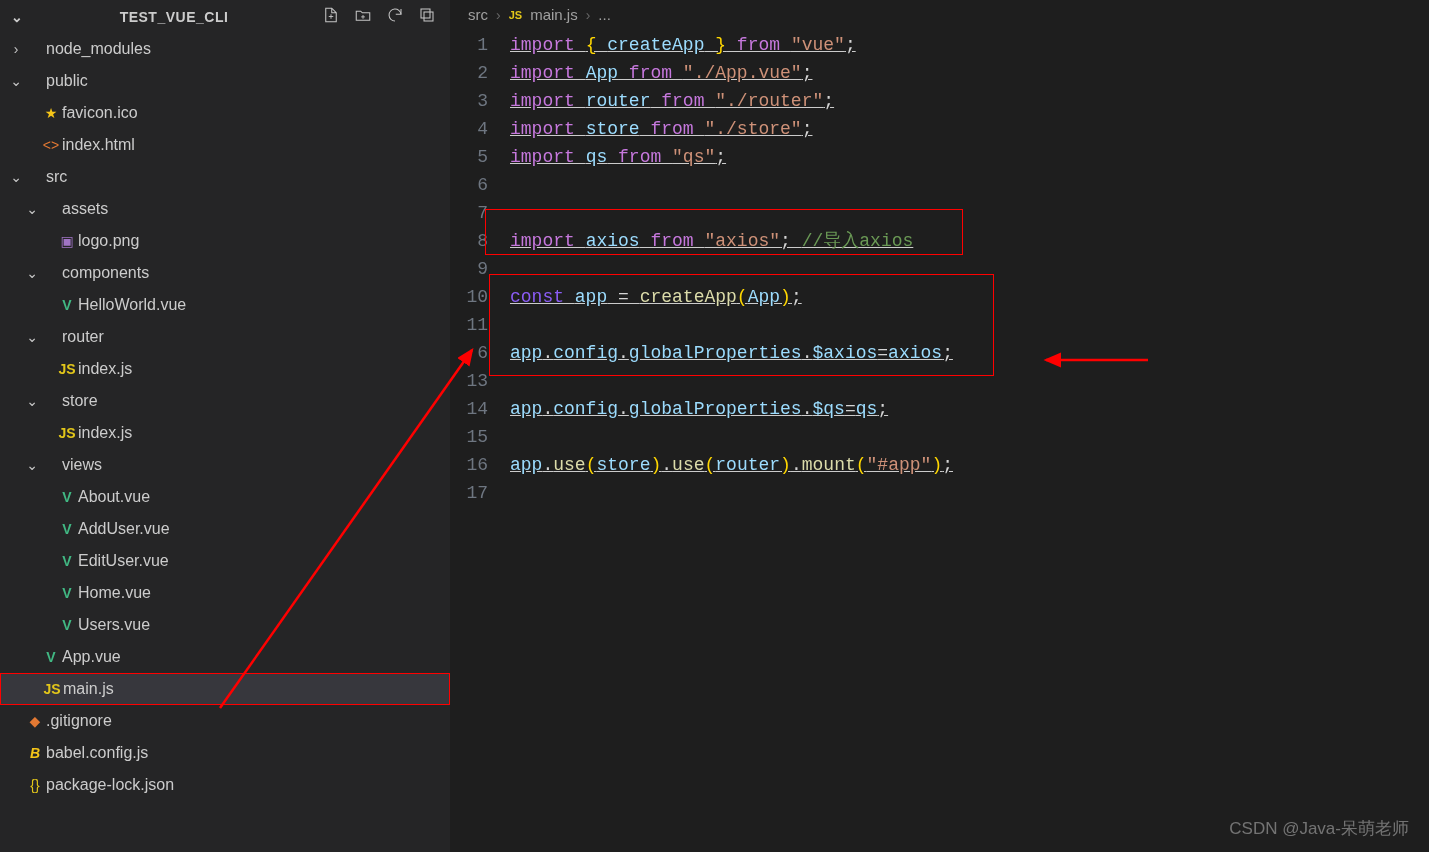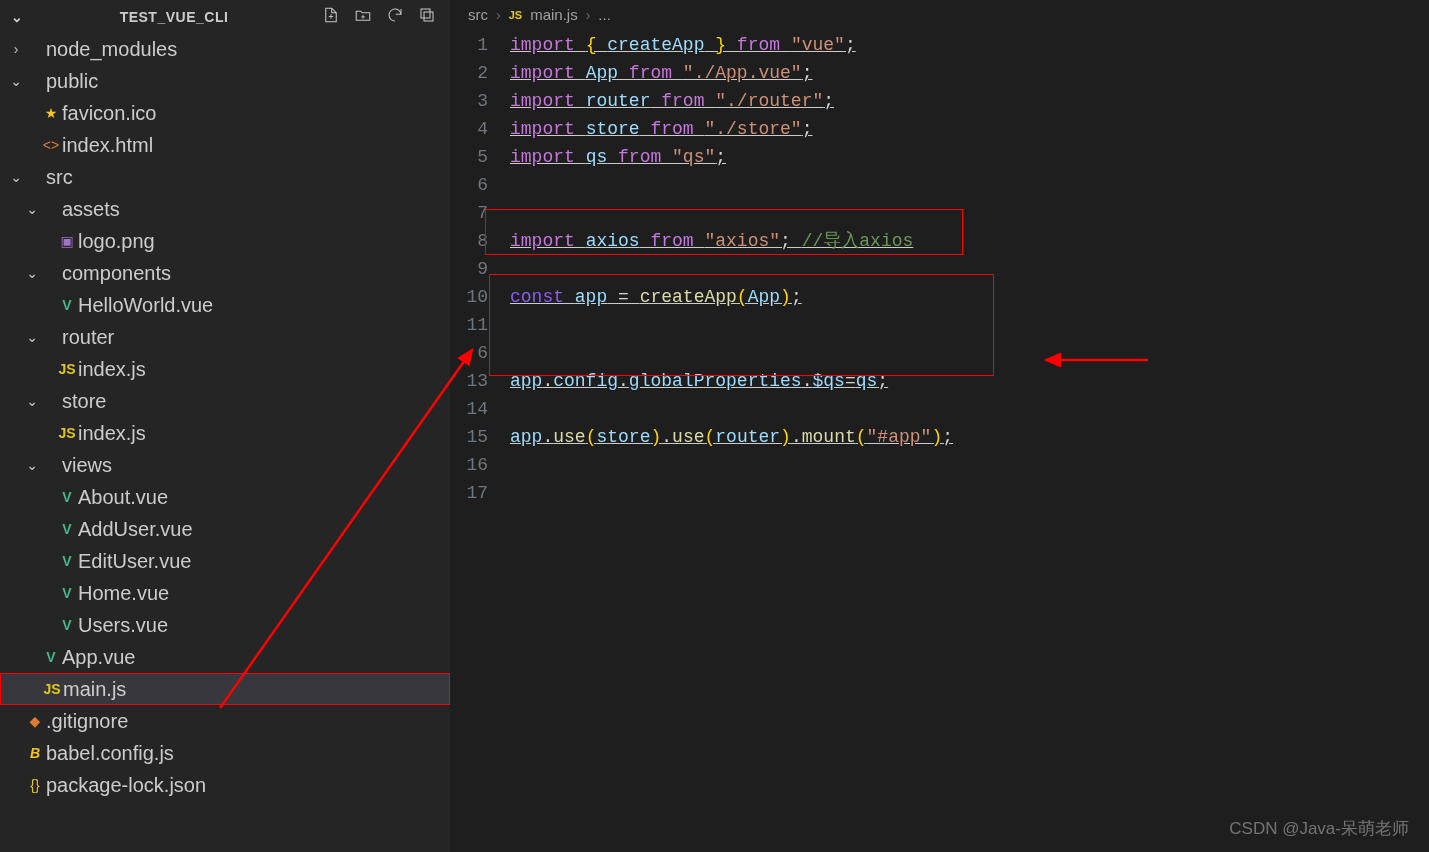--- a/index.html
+++ b/index.html
@@ -40,21 +40,21 @@
     display: flex;
     align-items: center;
     height: 32px;
     padding-left: 8px;
     cursor: pointer;
     white-space: nowrap;
   }
   .tree-row.selected { background: #37373d; }
   .tree-row .chev { width: 16px; text-align: center; color: #c5c5c5; font-size: 14px; }
   .tree-row .icon { width: 22px; display: inline-flex; justify-content: center; align-items: center; font-size: 14px; }
-  .tree-row .label { color: #cccccc; font-size: 20px; }
+  .tree-row .label { color: #cccccc; font-size: 16px; }
   .indent-0 { padding-left: 8px; }
   .indent-1 { padding-left: 24px; }
   .indent-2 { padding-left: 40px; }
   .ico-folder { color: #c5c5c5; }
   .ico-star { color: #f5c518; }
   .ico-html { color: #e37933; }
   .ico-vue { color: #41b883; font-weight: bold; font-size: 12px; }
   .ico-js { color: #e2c61a; font-weight: bold; font-size: 11px; }
   .ico-img { color: #a074c4; }
   .ico-babel { color: #f5c518; font-style: italic; font-weight: bold; }
@@ -329,20 +329,21 @@
           <div class="line"><span class="kw">import </span><span class="var">App</span><span class="kw"> from </span><span class="str">"./App.vue"</span><span class="pun">;</span></div>
           <div class="line"><span class="kw">import </span><span class="var">router</span><span class="kw"> from </span><span class="str">"./router"</span><span class="pun">;</span></div>
           <div class="line"><span class="kw">import </span><span class="var">store</span><span class="kw"> from </span><span class="str">"./store"</span><span class="pun">;</span></div>
           <div class="line"><span class="kw">import </span><span class="var">qs</span><span class="kw"> from </span><span class="str">"qs"</span><span class="pun">;</span></div>
           <div class="line"></div>
           <div class="line"></div>
           <div class="line"><span class="kw">import </span><span class="var">axios</span><span class="kw"> from </span><span class="str">"axios"</span><span class="pun">; </span><span class="cmt">//导入axios</span></div>
           <div class="line"></div>
           <div class="line"><span class="kw2">const </span><span class="var">app</span><span class="pun"> = </span><span class="fn">createApp</span><span class="brc">(</span><span class="var">App</span><span class="brc">)</span><span class="pun">;</span></div>
           <div class="line"></div>
+          <div class="line"><span class="var">app</span><span class="pun">.</span><span class="prop">config</span><span class="pun">.</span><span class="prop">globalProperties</span><span class="pun">.</span><span class="prop">$axios</span><span class="pun">=</span><span class="var">axios</span><span class="pun">;</span></div>
           <div class="line"></div>
           <div class="line"><span class="var">app</span><span class="pun">.</span><span class="prop">config</span><span class="pun">.</span><span class="prop">globalProperties</span><span class="pun">.</span><span class="prop">$qs</span><span class="pun">=</span><span class="var">qs</span><span class="pun">;</span></div>
           <div class="line"></div>
           <div class="line"><span class="var">app</span><span class="pun">.</span><span class="fn">use</span><span class="brc">(</span><span class="var">store</span><span class="brc">)</span><span class="pun">.</span><span class="fn">use</span><span class="brc">(</span><span class="var">router</span><span class="brc">)</span><span class="pun">.</span><span class="fn">mount</span><span class="brc">(</span><span class="str">"#app"</span><span class="brc">)</span><span class="pun">;</span></div>
           <div class="line"></div>
         </div>
     </div>
 
     <svg class="arrow-svg" style="left:-280px; top:330px;" width="400" height="400">
       <defs>

